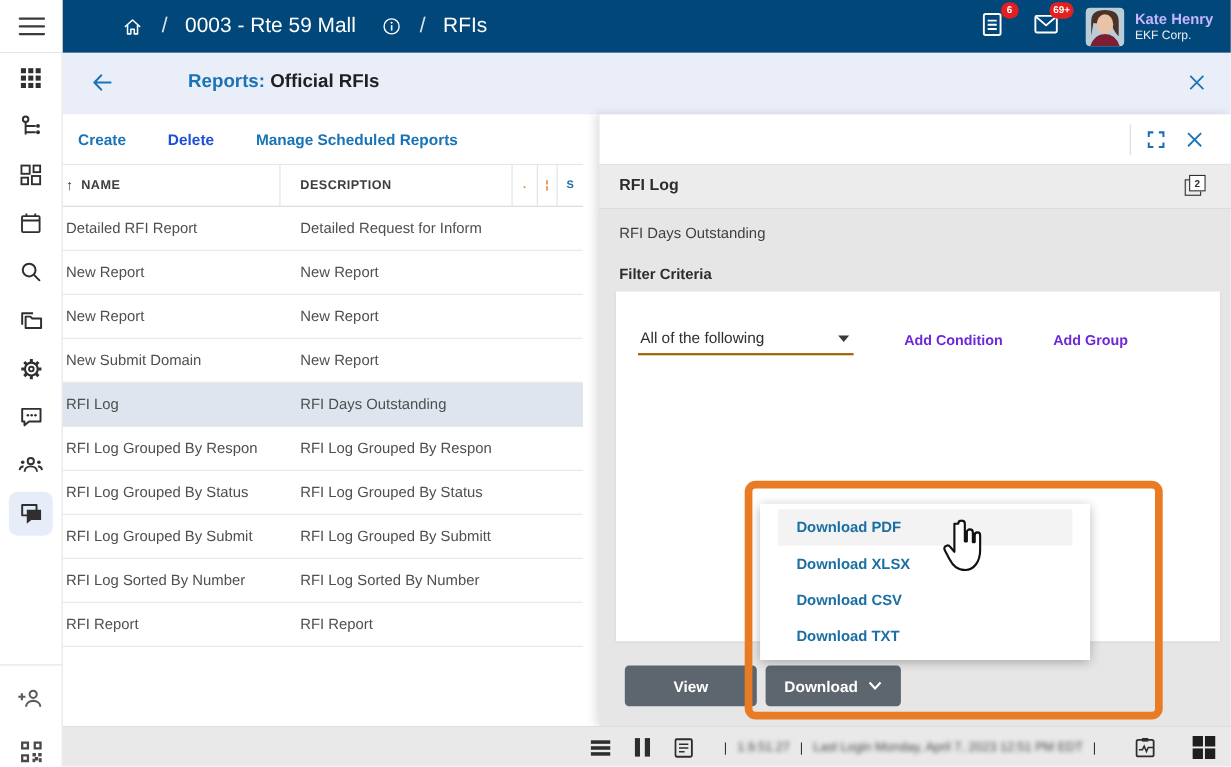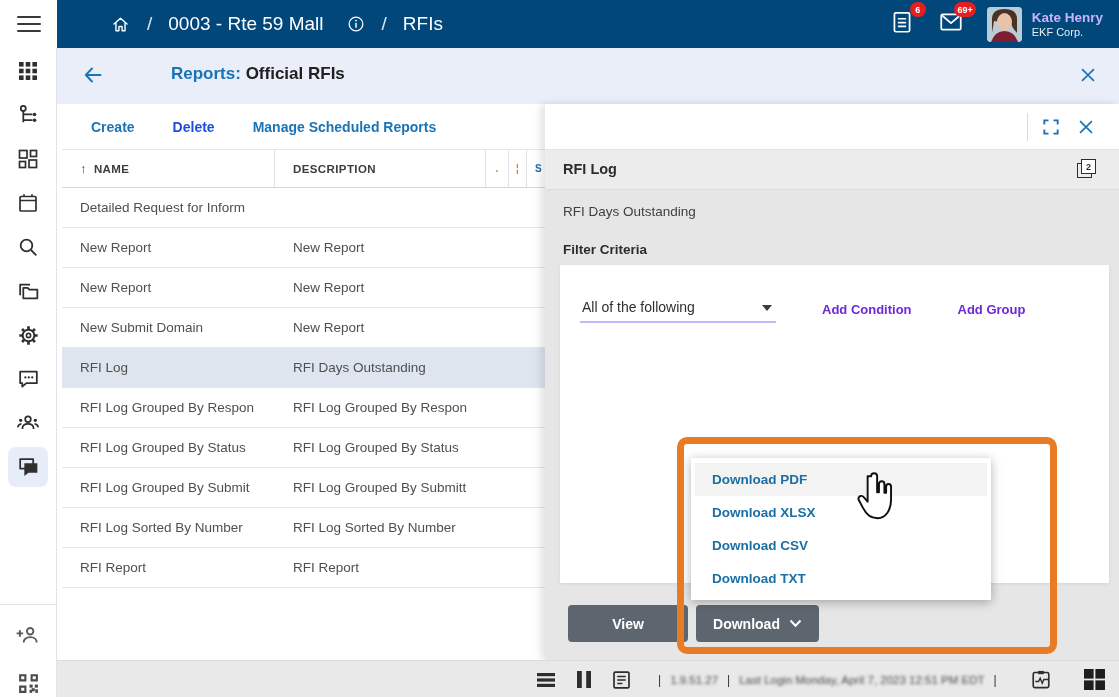--- a/index.html
+++ b/index.html
@@ -31,21 +31,21 @@
 
   
   .page-header { position:absolute; left:57px; top:48px; width:1062px; height:56px; background:#e9eef8; }
   .back-arrow { position:absolute; left:24px; top:15px; cursor:pointer; }
   .page-title { position:absolute; left:66px; top:16px; font-size:17px;margin-left:48px; }
   .title-prefix { color:#1a73b5; font-weight:bold; }
   .title-main { color:#202020; font-weight:bold; }
   .hdr-close { position:absolute; right:20px; top:16px; cursor:pointer; }
 
   
-  .left-panel { position:absolute; left:62px; top:104px; width:488px; height:448px; background:#fff; }
+  .left-panel { position:absolute; left:42px; top:104px; width:488px; height:448px; background:#fff; }
   .toolbar { height:46px; display:flex; align-items:center; gap:38px; padding-left:29px; border-bottom:1px solid #e6e6e6; }
   .tb-link { font-size:14px; font-weight:bold; color:#1a73b5; cursor:pointer; }
   .tb-link.disabled { color:#1d4ed8; }
   .thead { display:flex; height:38px; border-bottom:1px solid #d8d8d8; align-items:center; font-size:11.5px; font-weight:bold; color:#3d3d3d; letter-spacing:.4px; }
   .th { height:100%; display:flex; align-items:center; }
   .th-name { width:213px; padding-left:18px; gap:7px; border-right:1px solid #e2e2e2; cursor:pointer; }
   .th-desc { width:211px; padding-left:18px; border-right:1px solid #e2e2e2; cursor:pointer; }
   .th-stub { justify-content:center; font-size:10px; border-right:1px solid #e2e2e2; overflow:hidden; }
   .sort-ic { font-size:13px; color:#3d3d3d; }
   .trow { display:flex; height:40px; align-items:center; border-bottom:1px solid #e6e6e6; font-size:13.5px; color:#4f4f4f; cursor:pointer; }
@@ -61,29 +61,29 @@
   .rp-close { position:absolute; right:22px; top:12px; cursor:pointer; }
   .rp-titlebar { position:absolute; left:0; top:46px; width:574px; height:40px; background:#ececec; border-bottom:1px solid #dcdcdc; }
   .rp-title { position:absolute; left:18px; top:11px; font-size:14.5px; font-weight:bold; color:#2c2c2c; }
   .copy-ic { position:absolute; right:20px; top:9px; width:22px; height:22px; cursor:pointer; }
   .copy-back { position:absolute; left:0; top:4px; width:15px; height:15px; border:1.6px solid #2e2e2e; background:#ececec; }
   .copy-front { position:absolute; left:4px; top:0; width:15px; height:15px; border:1.6px solid #2e2e2e; background:#fff; font-size:9px; font-weight:bold; color:#2e2e2e; display:flex; align-items:center; justify-content:center; }
   .rp-sub { position:absolute; left:18px; top:100px; font-size:13.5px; color:#3f3f3f; }
   .rp-filter { position:absolute; left:18px; top:138px; font-size:13.5px; font-weight:bold; color:#2c2c2c; }
   .card { position:absolute; left:15px; top:161px; width:549px; height:318px; background:#fff; box-shadow:0 1px 3px rgba(0,0,0,.08); }
   .cond-row { display:flex; align-items:center; gap:46px; padding:30px 0 0 20px; }
-  .cond-select { position:relative; width:196px; border-bottom:2px solid #c4b5fd; padding:4px 2px 6px 2px; font-size:14px; color:#2f2f2f; cursor:pointer; }
+  .cond-select { position:relative; width:196px; border-bottom:2px solid #a16207; padding:4px 2px 6px 2px; font-size:14px; color:#2f2f2f; cursor:pointer; }
   .caret-down { position:absolute; right:4px; top:10px; width:0; height:0; border-left:5px solid transparent; border-right:5px solid transparent; border-top:6px solid #3a3a3a; }
   .cond-link { font-size:13px; font-weight:bold; color:#6d28d9; cursor:pointer; }
   .btn { position:absolute; height:37px; background:#5d666e; color:#fff; font-size:14px; font-weight:bold; border:none; border-radius:4px; display:flex; align-items:center; justify-content:center; gap:9px; cursor:pointer; z-index:10; }
   .btn-view { left:23px; top:501px; width:120px; }
   .btn-download { left:151px; top:501px; width:123px; }
 
   
-  .dropdown { position:absolute; left:691px; top:458px; width:300px; background:#fff; box-shadow:0 2px 10px rgba(0,0,0,.3); padding:5px 4px; z-index:60; }
+  .dropdown { position:absolute; left:691px; top:458px; width:300px; background:#fff; box-shadow:0 2px 10px rgba(0,0,0,.3); padding:5px 16px; z-index:60; }
   .dd-item { height:33px; display:flex; align-items:center; padding-left:17px; font-size:13.5px; font-weight:bold; color:#1b6fa3; cursor:pointer; }
   .dd-item.hover { background:#f3f3f3; }
 
   
   .orange-box { position:absolute; left:677px; top:437px; width:380px; height:217px; border:7px solid #e87b23; border-radius:10px; z-index:100; pointer-events:none; }
   .hand { position:absolute; left:856px; top:472px; z-index:110; pointer-events:none; }
 
   
   .statusbar { position:absolute; left:57px; top:660px; width:1062px; height:37px; background:#e9e9e9; border-top:1px solid #ddd; }
   .sb-icons { position:absolute; left:480px; top:0; height:37px; display:flex; align-items:center; gap:22px; }
@@ -295,20 +295,21 @@
         <span>NAME</span>
       </div>
       <div class="th th-desc">
           <span>DESCRIPTION</span>
         </div>
       <div class="th th-stub" style="width:23px; color:#e07b20;">.</div>
       <div class="th th-stub" style="width:18px; color:#e07b20;">¦</div>
       <div class="th th-stub" style="flex:1; color:#1a6fa3; border-right:none;">S</div>
     </div>
     <div class="trow">
+        <div class="td-name">Detailed RFI Report</div>
         <div class="td-desc">Detailed Request for Inform</div>
       </div>
     <div class="trow">
         <div class="td-name">New Report</div>
         <div class="td-desc">New Report</div>
       </div>
     <div class="trow">
         <div class="td-name">New Report</div>
         <div class="td-desc">New Report</div>
       </div>

